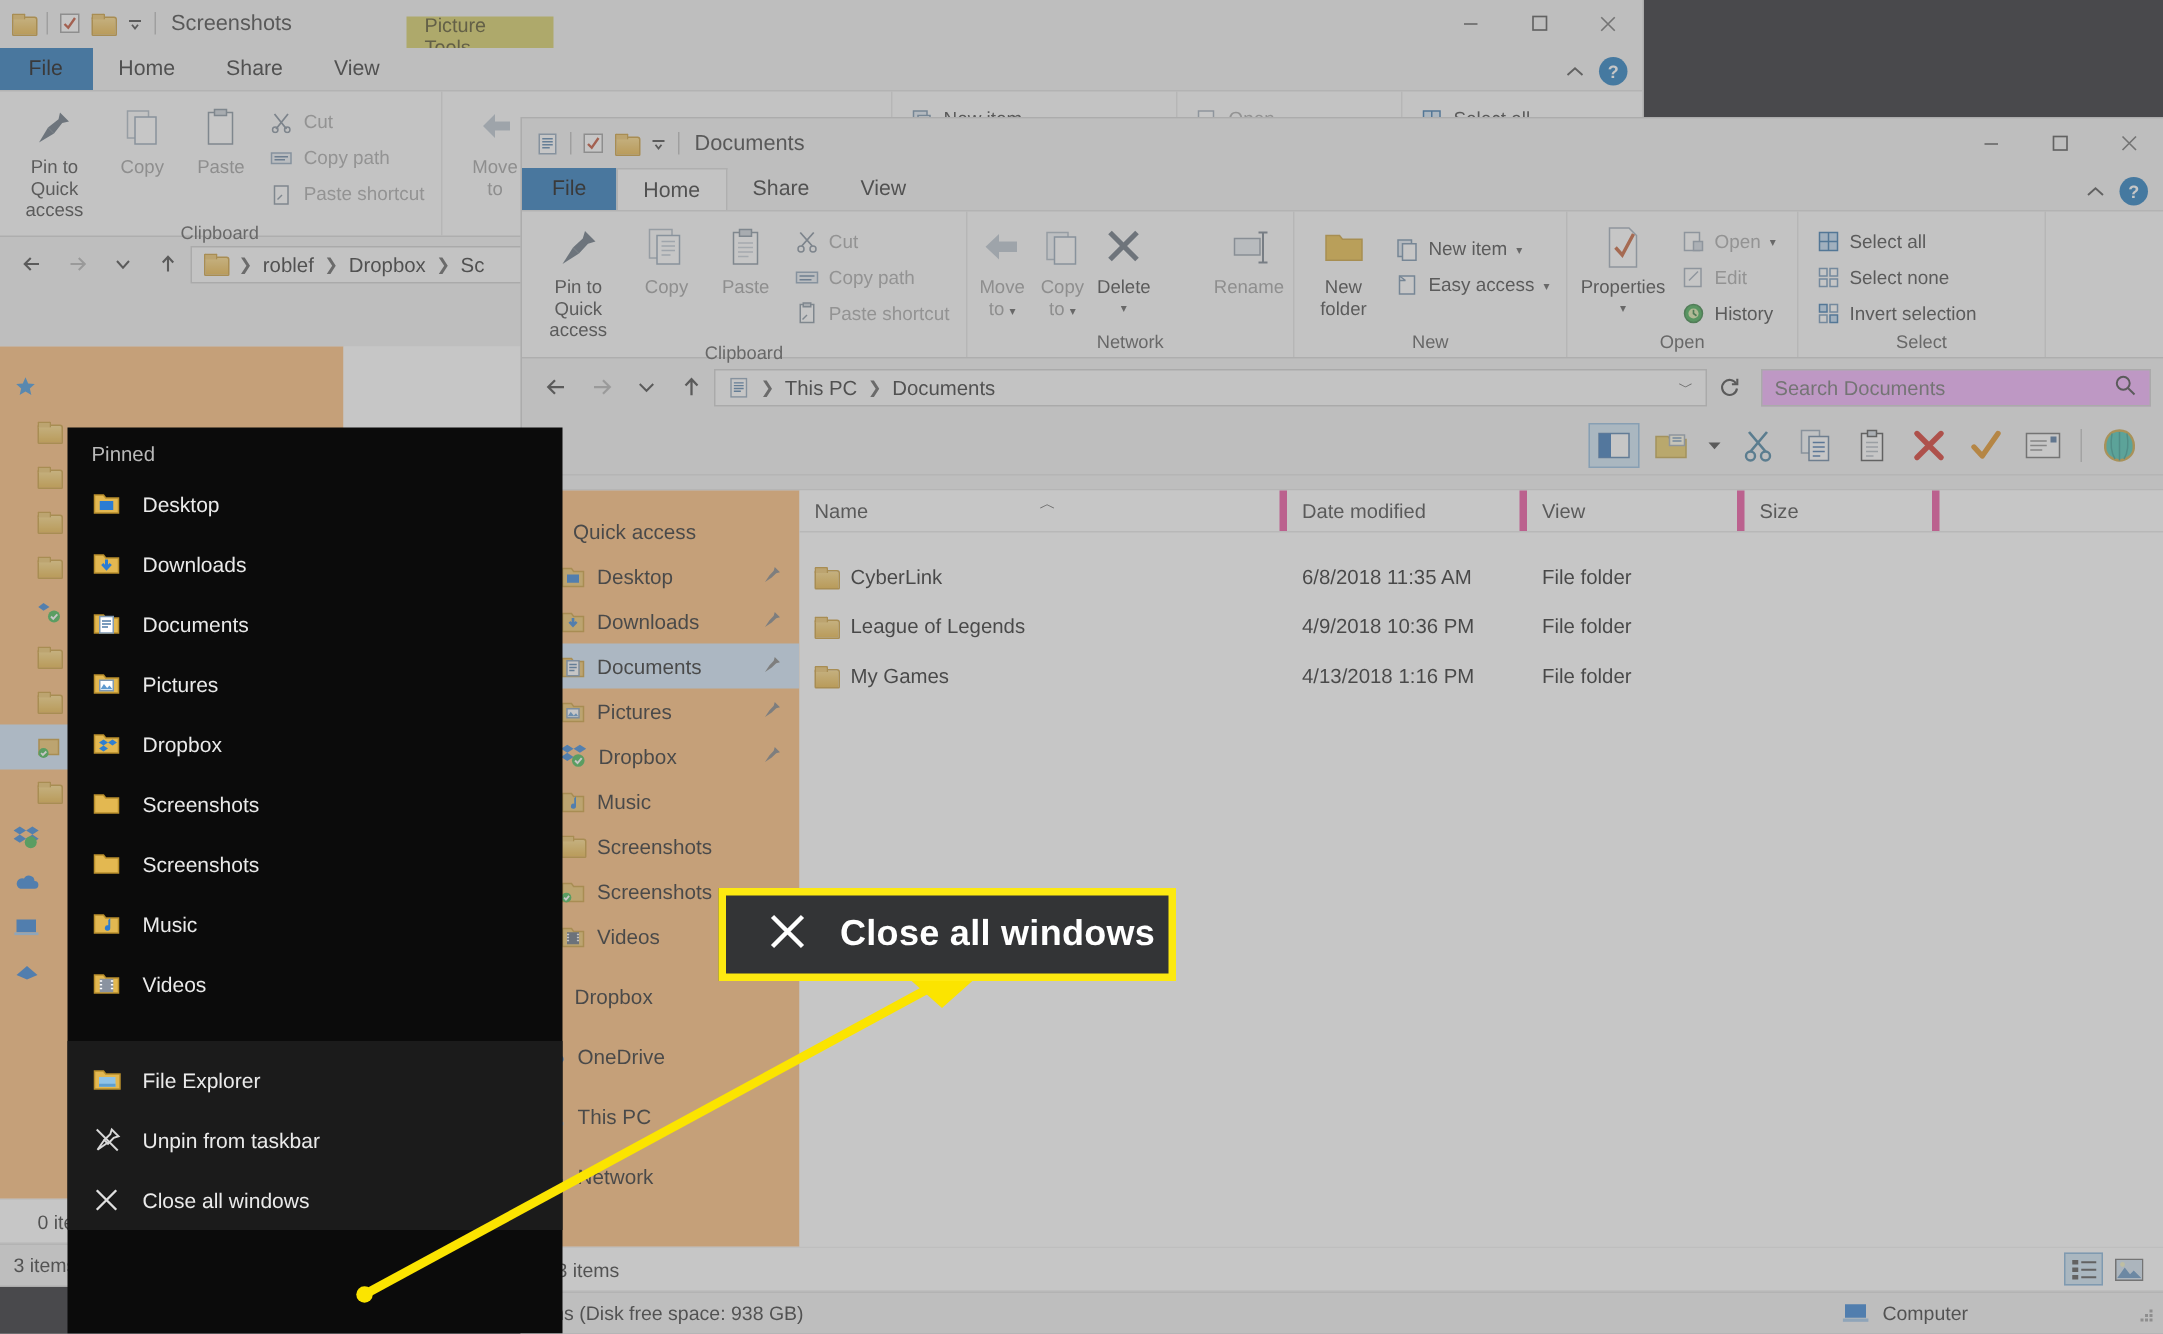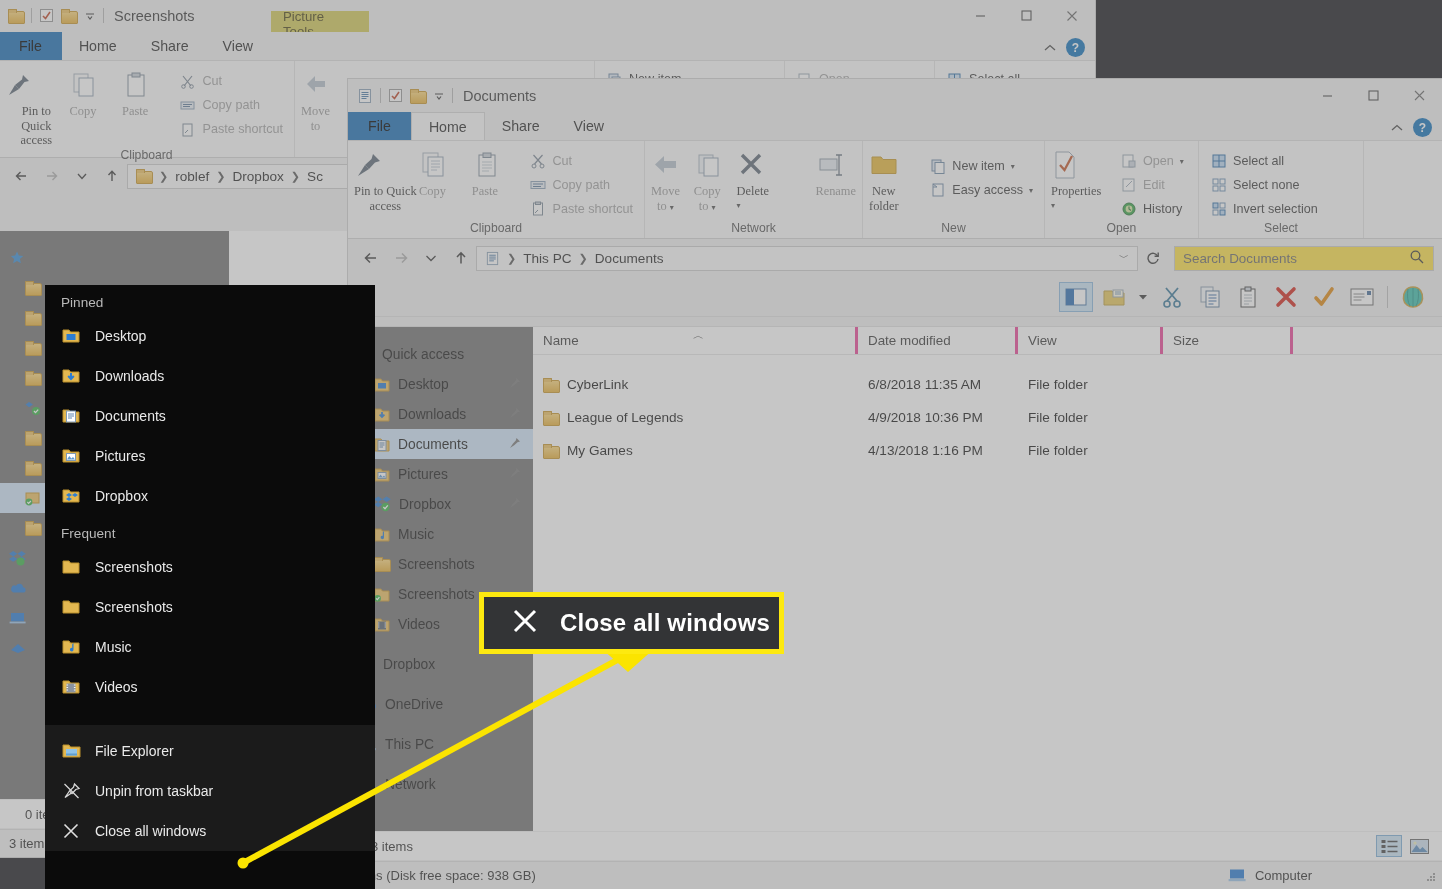--- a/index.html
+++ b/index.html
@@ -59,22 +59,22 @@
 
   
   .ribbon {
     background:#fafafa; border-top:1px solid #dcdcdc; border-bottom:1px solid #d4d4d4;
     display:flex; height:95px; position:relative;
   }
   .rgroup { display:flex; flex-direction:column; border-right:1px solid #e2e2e2; position:relative; }
   .rgroup-body { flex:1; display:flex; align-items:flex-start; padding:4px 6px 0 6px; gap:2px; }
   .rgroup-label { text-align:center; font-size:12.2px; color:#545454; padding-bottom:3px; }
   .bigbtn {
-    width:58px; display:flex; flex-direction:column; align-items:flex-start; gap:2px;
-    font-size:12.4px; color:#3c3c3c; text-align:center; line-height:1.18; padding-top:3px;font-family:Liberation Serif, serif;
+    width:58px; display:flex; flex-direction:column; align-items:center; gap:2px;
+    font-size:12.4px; color:#3c3c3c; text-align:center; line-height:1.18; padding-top:3px;
   }
   .bigbtn.dim { color:#9a9a9a; }
   .bigicon { height:34px; display:flex; align-items:center; justify-content:center; }
   .smallcol { display:flex; flex-direction:column; gap:2px; padding-top:5px; }
   .smallbtn {
     display:flex; align-items:center; gap:6px; font-size:12.6px; color:#3c3c3c;
     height:22px; padding:0 5px; white-space:nowrap;
   }
   .smallbtn.dim { color:#a3a3a3; }
   .smallbtn .gi { width:17px; height:17px; display:flex; align-items:center; justify-content:center; }
@@ -85,45 +85,45 @@
   .navbtn { width:30px; height:26px; display:flex; align-items:center; justify-content:center; color:#3c3c3c; }
   .navbtn.dim { color:#b0b0b0; }
   .crumbbox {
     flex:1; height:25px; background:#fafafa; border:1px solid #cdcdcd;
     display:flex; align-items:center; padding:0 8px; gap:7px; font-size:13.6px; color:#2b2b2b;
     min-width:0;
   }
   .crumbsep { color:#5a5a5a; font-size:11px; }
   .crumbchev { margin-left:auto; color:#555; font-size:10px; }
   .searchbox {
-    width:260px; height:25px; background:#fde047; border:1px solid #cdcdcd;
+    width:260px; height:25px; background:#f0abfc; border:1px solid #cdcdcd;
     display:flex; align-items:center; padding:0 8px; font-size:13.4px; color:#6b6b6b;
     margin-left:6px;
   }
   .searchbox .mag { margin-left:auto; color:#3c3c3c; }
 
   
   .tb2 { height:40px; display:flex; align-items:center; justify-content:flex-end; padding:0 12px; gap:4px; background:#f0f0f0; border-bottom:1px solid #e0e0e0;}
   .tb2 .ti { width:34px; height:30px; display:flex; align-items:center; justify-content:center; }
   .tb2 .ti.sel { background:#cde3f5; border:1px solid #8db9dd; }
   .tb2 .vsep { width:1px; height:22px; background:#bfbfbf; margin:0 4px; }
 
   
   .content { display:flex; background:#fff; position:absolute; left:0; right:0; }
-  .navpane { width:185px; background:#737373; padding-top:12px; overflow:hidden; }
+  .navpane { width:185px; background:#fdba74; padding-top:12px; overflow:hidden; }
   .nvitem {
     height:30px; display:flex; align-items:center; gap:8px; padding-left:10px; font-size:13.8px; color:#1c1c1c;
     position:relative;
   }
   .nvitem.child { padding-left:26px; }
   .nvitem.sel { background:#cfe4f7; }
   .nvitem .pin { margin-left:auto; margin-right:12px; color:#8a8a8a; }
   .filepane { flex:1; background:#fff; position:relative; }
   .colhdr { height:28px; display:flex; align-items:center; border-bottom:1px solid #e5e5e5; font-size:13.4px; color:#3b3b3b; position:relative;}
-  .colhdr > div { padding-left:10px; border-right:3px solid #ec4899; height:100%; display:flex; align-items:center; }
+  .colhdr > div { padding-left:10px; border-right:5px solid #ec4899; height:100%; display:flex; align-items:center; }
   .sortmark { position:absolute; left:160px; top:1px; font-size:11px; color:#555; }
   .frow { height:27px; display:flex; align-items:center; font-size:13.6px; color:#1b1b1b; }
   .frow > div { padding-left:10px; display:flex; align-items:center; gap:8px; }
 
   
   .statusbar {
     height:28px; display:flex; align-items:center; background:#f0f0f0;
     border-top:1px solid #dcdcdc; font-size:13px; color:#2d2d2d; padding:0 10px;
   }
   .viewtoggles { margin-left:auto; display:flex; gap:4px; }
@@ -1133,21 +1133,20 @@
   <div class="jl-item">
     <span class="jl-ico">
       <svg width="18" height="16" viewBox="0 0 18 16">
           <path d="M1 2 h6 l1.5 2 H17 v10 H1 Z" fill="#e3b851" stroke="#b98f2c"></path>
           <path d="M7 5 L10 7 L7 9 L4 7 Z M13 5 L16 7 L13 9 L10 7 Z M7 13 L10 11 L7 9 L4 11 Z" fill="#2f7fd1"></path>
         </svg>
     </span>
     <span>Dropbox</span>
   </div>
 
-  <div class="jl-sec">Frequent</div>
 
   <div class="jl-item">
     <span class="jl-ico">
       <svg width="18" height="16" viewBox="0 0 18 16">
           <path d="M1 2 h6 l1.5 2 H17 v10 H1 Z" fill="#e3b851" stroke="#b98f2c"></path>
         </svg>
     </span>
     <span>Screenshots</span>
   </div>
   <div class="jl-item">

